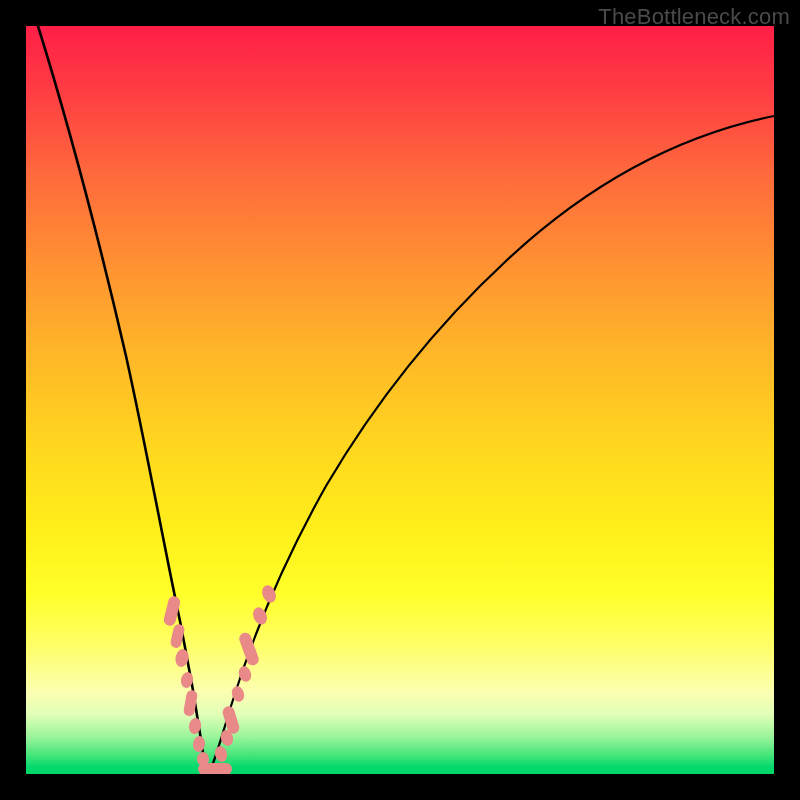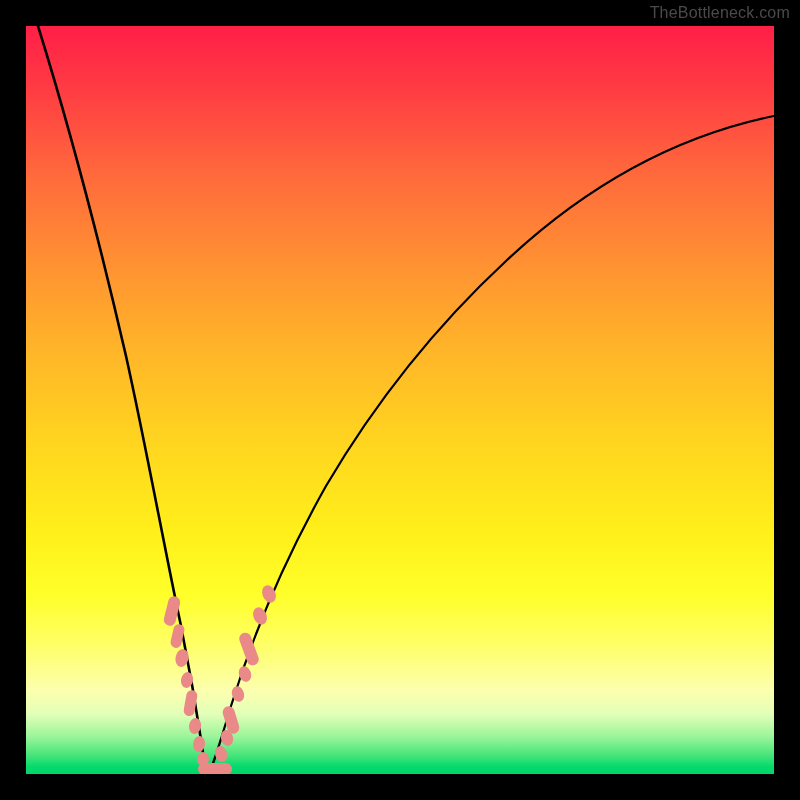--- a/index.html
+++ b/index.html
@@ -46,21 +46,21 @@
       #46e57a 97.5%,
       #06d96c 99%,
       #00d66a 100%
     );
   }
   .watermark {
     position: absolute;
     top: 4px;
     right: 10px;
     color: #4a4a4a;
-    font-size: 16px;
+    font-size: 22px;
     font-weight: 500;
     letter-spacing: 0.2px;
     user-select: none;
   }
   svg.curve {
     position: absolute;
     inset: 0;
     width: 748px;
     height: 748px;
   }

